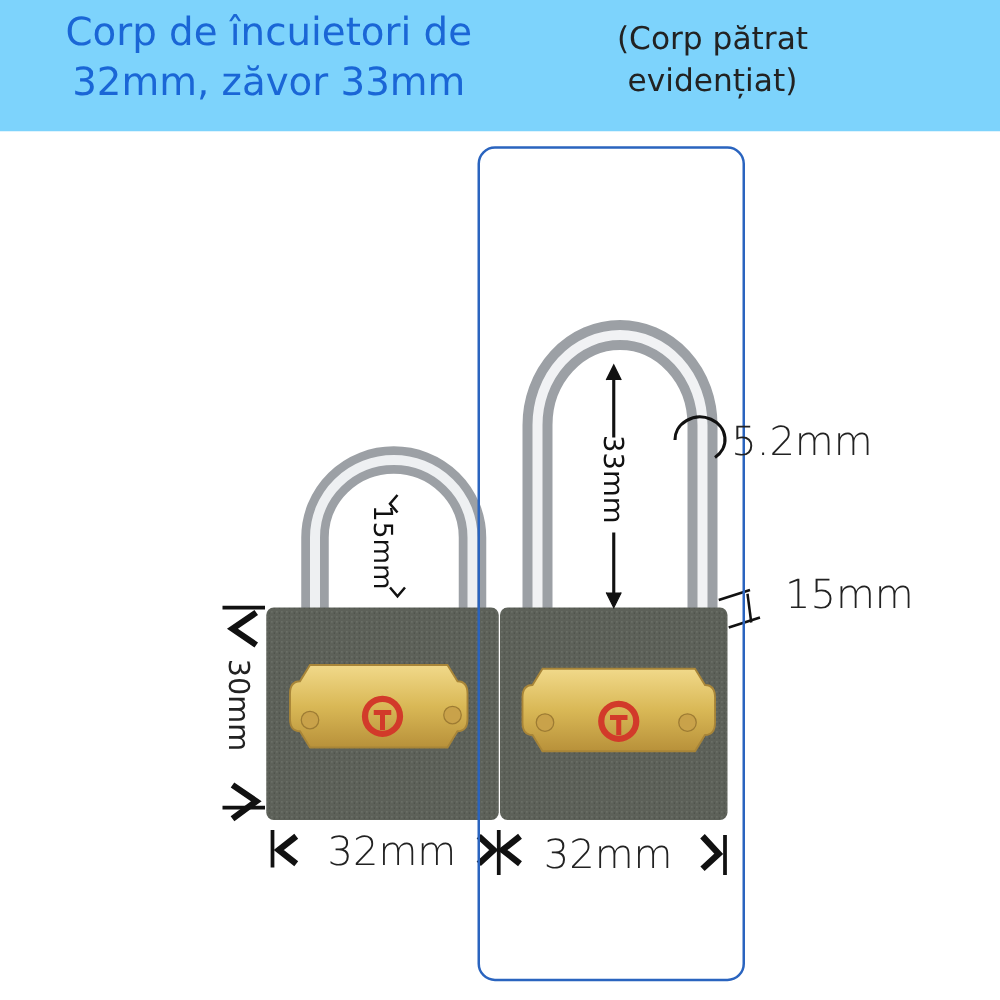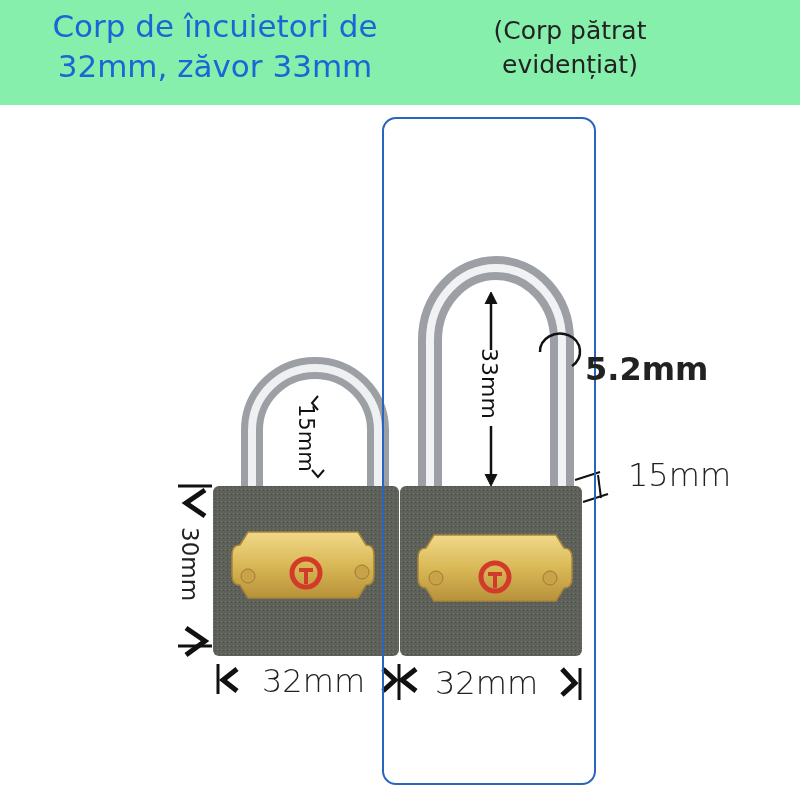--- a/index.html
+++ b/index.html
@@ -1,27 +1,27 @@
 <!DOCTYPE html>
 <html><head>
 <meta charset="utf-8">
 <style>
   html, body { margin: 0; padding: 0; }
   body { width: 800px; height: 800px; background: #ffffff; position: relative; overflow: hidden;
          font-family: "DejaVu Sans", sans-serif; }
-  .header { position: absolute; left: 0; top: 0; width: 800px; height: 105px; background: #86efac; }
+  .header { position: absolute; left: 0; top: 0; width: 800px; height: 105px; background: #7dd3fc; }
   .title { position: absolute; left: 0; top: 6px; width: 430px; text-align: center;
            color: #1a66d6; font-size: 31px; line-height: 40px; }
   .subtitle { position: absolute; left: 455px; top: 14px; width: 230px; text-align: center;
               color: #222; font-size: 25px; line-height: 34px; }
   .frame { position: absolute; left: 382px; top: 117px; width: 210px; height: 664px;
            border: 2px solid #2a64bf; border-radius: 14px; box-sizing: content-box; }
   svg.scene { position: absolute; left: 0; top: 0; }
   .dim { position: absolute; color: #222; font-family: "DejaVu Sans", sans-serif; font-weight: 300; }
-  .d-52 { left: 585px; top: 350px; font-size: 32px; font-weight: bold; }
+  .d-52 { left: 585px; top: 334px; font-size: 32px; }
   .d-15r { left: 628px; top: 456px; font-size: 32px; }
   .d-32a { left: 262px; top: 662px; font-size: 32px; }
   .d-32b { left: 435px; top: 664px; font-size: 32px; }
   .vtext { position: absolute; font-size: 21px; color: #111; transform-origin: left top; transform: rotate(90deg); white-space: nowrap; }
   .v-30 { left: 203px; top: 527px; font-size: 23px; color: #222; }
   .v-15 { left: 318px; top: 404px; }
   .v-33 { left: 502px; top: 348px; font-size: 22px; }
 </style>
 </head>
 <body>

